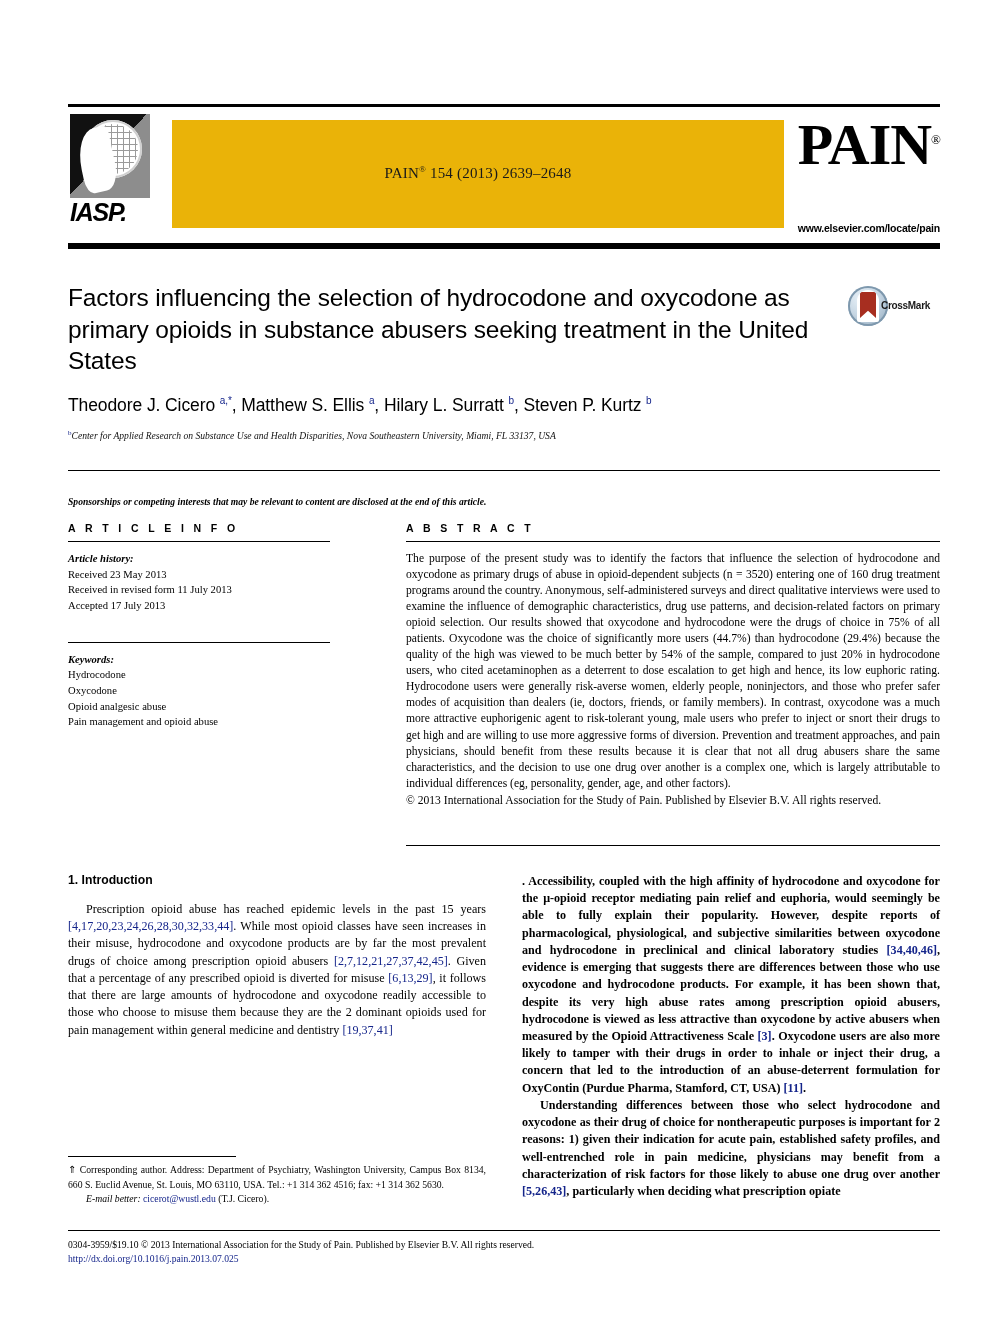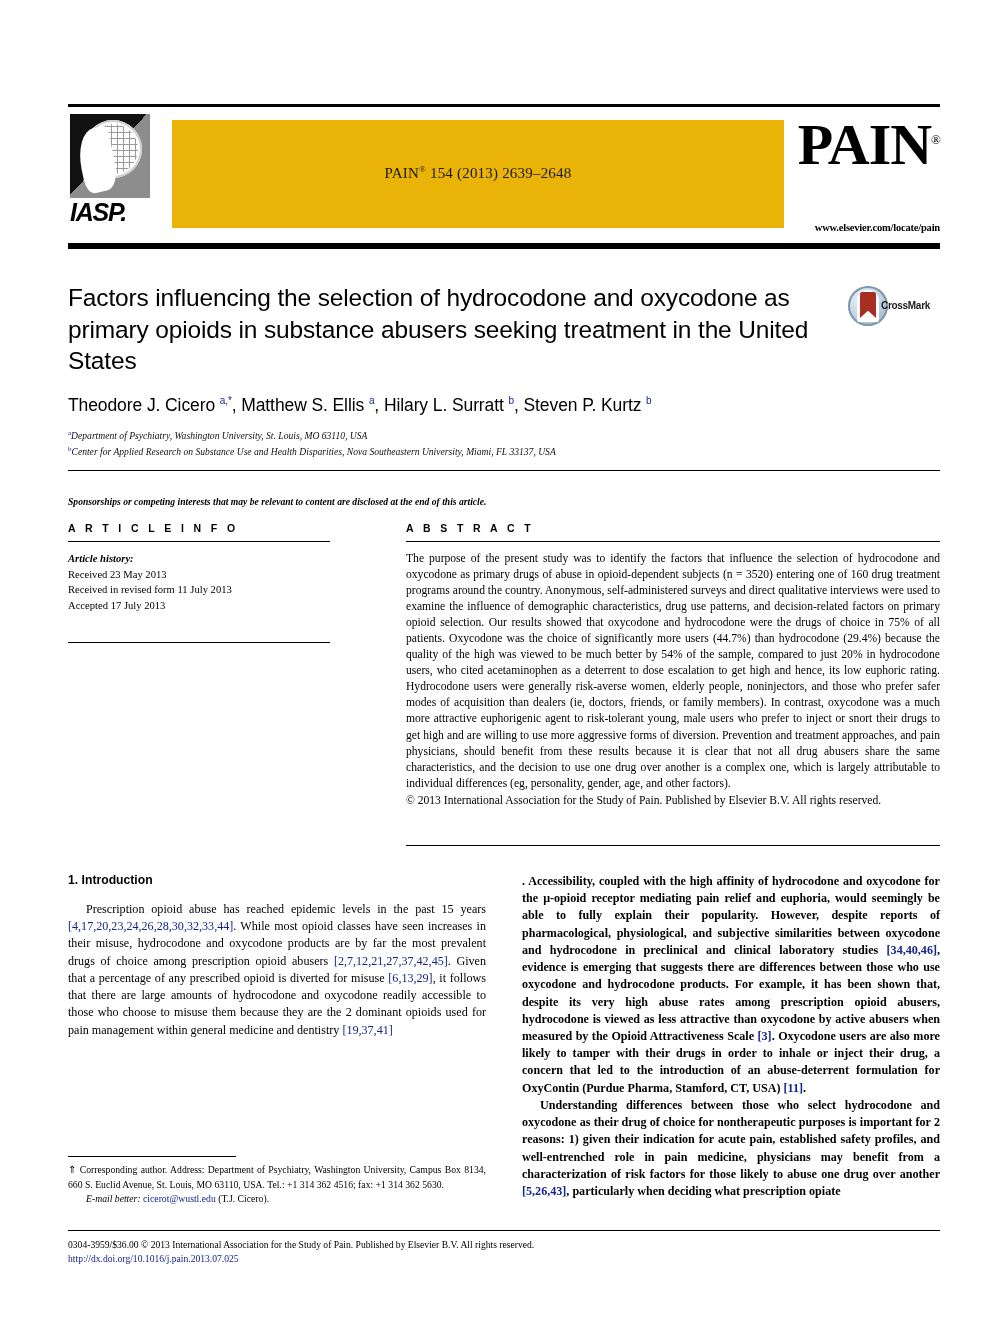--- a/index.html
+++ b/index.html
@@ -134,21 +134,21 @@
     color: #000;
   }
   .pain-logo sup {
     font-size: 13px;
     vertical-align: super;
     font-weight: normal;
   }
   .elsevier-url {
     position: absolute;
     right: 0; top: 110px;
-    font-family: Liberation Serif, serif;
+    font-family: Liberation Sans, sans-serif;
     font-weight: bold;
     font-size: 10.5px;
     letter-spacing: -0.2px;
     color: #000;
   }
 
   .thick-rule {
     position: absolute;
     left: 0; top: 243px;
     width: 872px;
@@ -422,21 +422,20 @@
 
       <div class="elsevier-url">www.elsevier.com/locate/pain</div>
     </div>
 
     <div class="thick-rule"></div>
 
     <div class="title-block">
       <h1 class="article-title">Factors influencing the selection of hydrocodone and oxycodone as primary opioids in substance abusers seeking treatment in the United States</h1>
       <div class="authors">Theodore J. Cicero <sup>a,*</sup>, Matthew S. Ellis <sup>a</sup>, Hilary L. Surratt <sup>b</sup>, Steven P. Kurtz <sup>b</sup></div>
       <div class="affiliations">
-        <div><sup>a</sup><span>Department of Psychiatry, Washington University, St. Louis, MO 63110, USA</span></div>
         <div><sup>b</sup><span>Center for Applied Research on Substance Use and Health Disparities, Nova Southeastern University, Miami, FL 33137, USA</span></div>
       </div>
     </div>
 
     <div class="crossmark">
       <div class="cm-badge">
         <div class="cm-inner">
           <div class="cm-ribbon"></div>
         </div>
       </div>
@@ -451,20 +450,27 @@
       <div class="sec-head">A R T I C L E   I N F O</div>
       <div class="hr-thin"></div>
       <div class="info-block">
         <div class="lead">Article history:</div>
         <div>Received 23 May 2013</div>
         <div>Received in revised form 11 July 2013</div>
         <div>Accepted 17 July 2013</div>
       </div>
       <div class="info-gap"></div>
       <div class="hr-thin"></div>
+      <div class="info-block">
+        <div class="lead">Keywords:</div>
+        <div>Hydrocodone</div>
+        <div>Oxycodone</div>
+        <div>Opioid analgesic abuse</div>
+        <div>Pain management and opioid abuse</div>
+      </div>
     </div>
 
     <div class="abs-col">
       <div class="sec-head">A B S T R A C T</div>
       <div class="hr-thin"></div>
       <p class="abstract-text">The purpose of the present study was to identify the factors that influence the selection of hydrocodone and oxycodone as primary drugs of abuse in opioid-dependent subjects (n = 3520) entering one of 160 drug treatment programs around the country. Anonymous, self-administered surveys and direct qualitative interviews were used to examine the influence of demographic characteristics, drug use patterns, and decision-related factors on primary opioid selection. Our results showed that oxycodone and hydrocodone were the drugs of choice in 75% of all patients. Oxycodone was the choice of significantly more users (44.7%) than hydrocodone (29.4%) because the quality of the high was viewed to be much better by 54% of the sample, compared to just 20% in hydrocodone users, who cited acetaminophen as a deterrent to dose escalation to get high and hence, its low euphoric rating. Hydrocodone users were generally risk-averse women, elderly people, noninjectors, and those who prefer safer modes of acquisition than dealers (ie, doctors, friends, or family members). In contrast, oxycodone was a much more attractive euphorigenic agent to risk-tolerant young, male users who prefer to inject or snort their drugs to get high and are willing to use more aggressive forms of diversion. Prevention and treatment approaches, and pain physicians, should benefit from these results because it is clear that not all drug abusers share the same characteristics, and the decision to use one drug over another is a complex one, which is largely attributable to individual differences (eg, personality, gender, age, and other factors).</p>
       <p class="abstract-copy">© 2013 International Association for the Study of Pain. Published by Elsevier B.V. All rights reserved.</p>
     </div>
 
     <div class="abs-rule-bottom"></div>
@@ -483,18 +489,18 @@
     <div class="footnote">
       <span class="fn-star">⇑</span><span> Corresponding author. Address: Department of Psychiatry, Washington University, Campus Box 8134, 660 S. Euclid Avenue, St. Louis, MO 63110, USA. Tel.: +1 314 362 4516; fax: +1 314 362 5630.</span>
       <div style="text-indent:18px;">
         <span class="fn-email-lead">E-mail better:</span>
         <span class="fn-link">cicerot@wustl.edu</span><span> (T.J. Cicero).</span>
       </div>
     </div>
 
     <div class="bottom-rule"></div>
     <div class="bottom-block">
-      <div>0304-3959/$36.00 © 2013 International Association for the Study of Pain. Published by Elsevier B.V. All rights reserved.</div>
+      <div>0304-3959/$19.10 © 2013 International Association for the Study of Pain. Published by Elsevier B.V. All rights reserved.</div>
       <div class="doi-link">http://dx.doi.org/10.1016/j.pain.2013.07.025</div>
     </div>
 
   </div>
 </div>
 
 </body></html>

